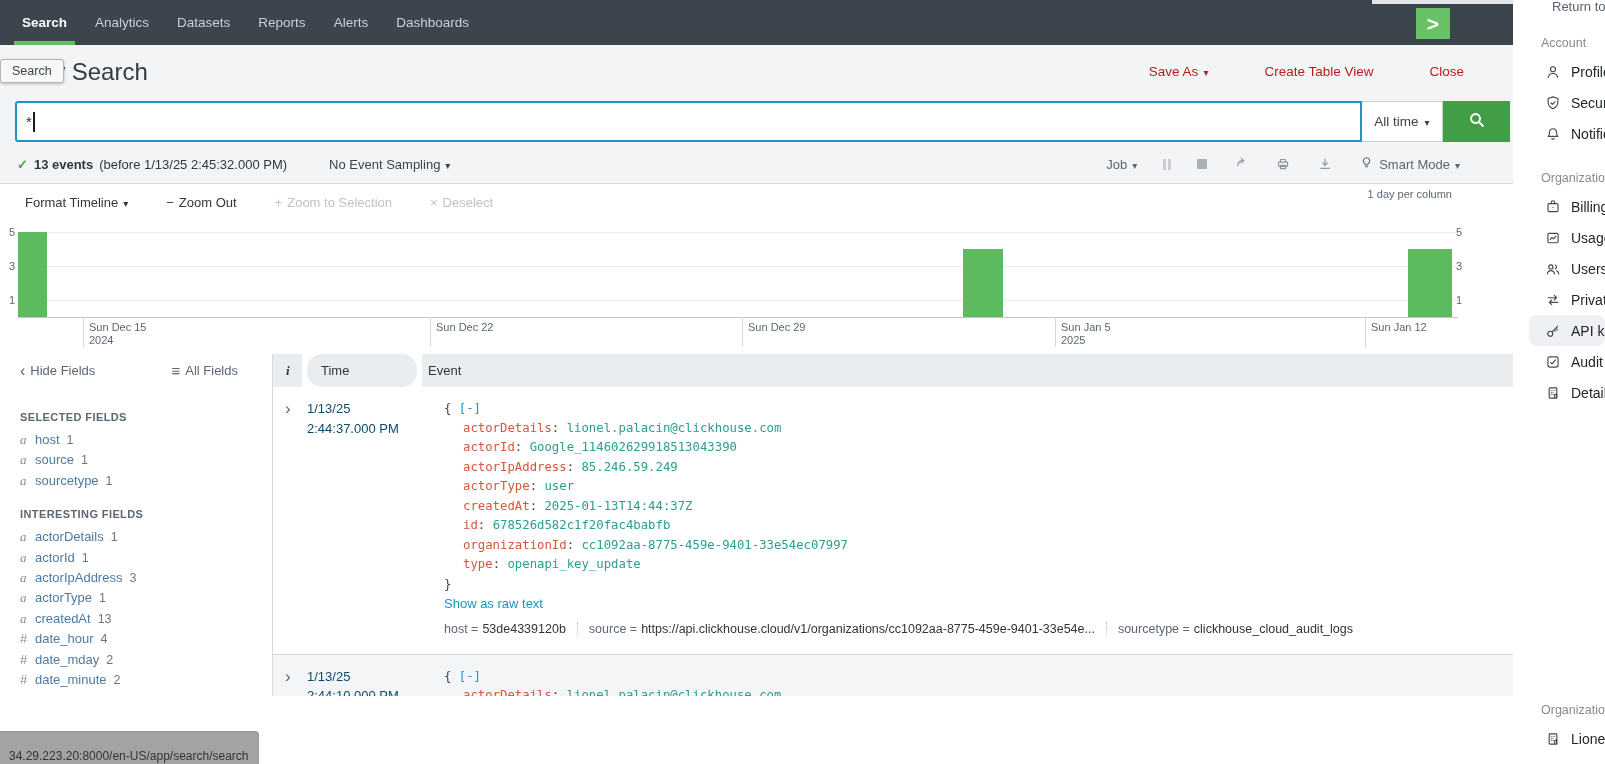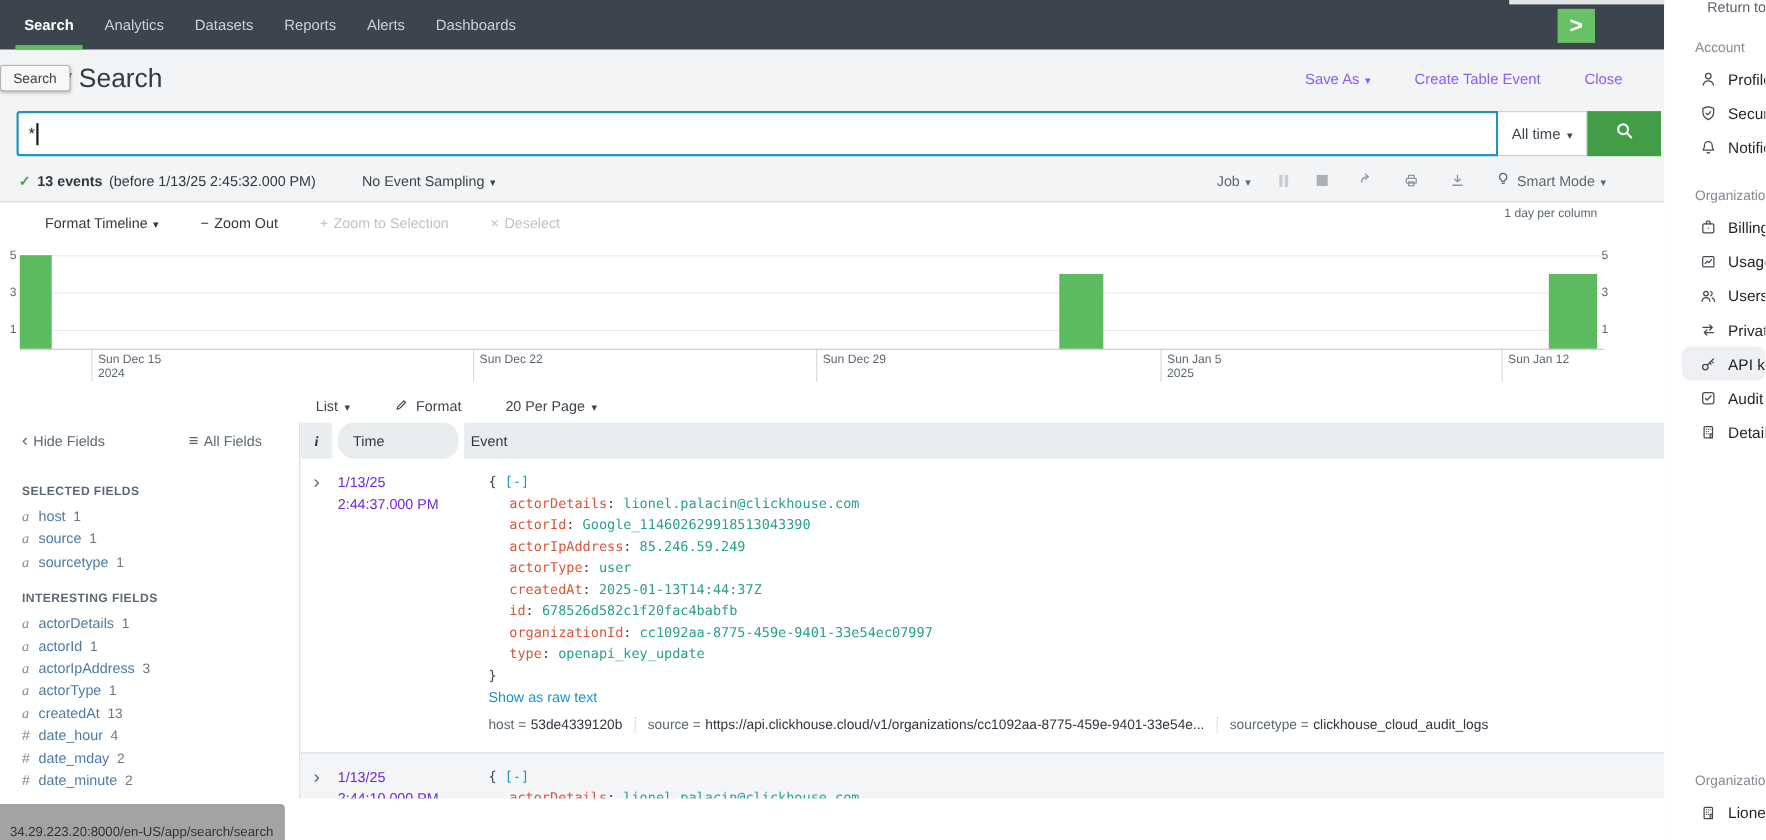--- a/index.html
+++ b/index.html
@@ -11,21 +11,21 @@
 
   .topnav { position:absolute; top:0; left:0; right:0; height:45px; background:#3c444d; display:flex; align-items:stretch; padding-left:8px; }
   .nav-item { color:#c9d0d8; font-size:13.5px; padding:0 14px; display:flex; align-items:center; position:relative; cursor:pointer; white-space:nowrap; }
   .nav-item.active { color:#ffffff; font-weight:700; }
   .nav-item.active::after { content:""; position:absolute; left:6px; right:6px; bottom:0; height:4px; background:#5cc05c; }
   .logo-box { position:absolute; right:63px; top:8px; width:34px; height:31px; background:#68c164; color:#fff; font-weight:700; font-size:21px; display:flex; align-items:center; justify-content:center; }
 
   .page-head { position:absolute; top:52px; left:17px; right:38px; height:44px; }
   .page-title { font-size:24px; color:#333a42; font-weight:500; position:absolute; left:0; top:6px; }
   .tooltip-chip { position:absolute; left:-17px; top:7px; background:#f7f7f7; border:1px solid #b5b5b5; border-radius:3px; padding:4px 11px; font-size:12.5px; color:#3c444d; box-shadow:0 1px 3px rgba(0,0,0,.25); z-index:6; }
-  .head-actions { position:absolute; right:0; top:12px; display:flex; gap:40px; font-size:13.5px; color:#8b5cf6; }
+  .head-actions { position:absolute; right:11px; top:12px; display:flex; gap:56px; font-size:13.5px; color:#b91c1c; }
   .head-actions .hact { display:flex; align-items:center; gap:5px; cursor:pointer; white-space:nowrap; }
 
   .search-row { position:absolute; top:101px; left:15px; width:1495px; height:41px; display:flex; }
   .search-input { flex:1; border:2px solid #1e93c6; border-radius:3px 0 0 3px; background:#fff; display:flex; align-items:center; padding-left:9px; font-size:15px; color:#2b3036; }
   .cursor { display:inline-block; width:2px; height:20px; background:#1a1a1a; margin-left:1px; }
   .timepicker { width:81px; border:1px solid #c8cdd1; border-left:none; background:#fff; display:flex; align-items:center; justify-content:center; gap:6px; font-size:13.5px; color:#3c444d; cursor:pointer; }
   .search-btn { width:67px; background:#429e46; display:flex; align-items:center; justify-content:center; cursor:pointer; }
 
   .job-row { position:absolute; top:150px; left:17px; right:53px; height:28px; display:flex; justify-content:space-between; align-items:center; font-size:13px; }
   .summary-left { display:flex; align-items:center; gap:42px; }
@@ -38,21 +38,21 @@
   .pause-icon { display:inline-flex; gap:2px; }
   .pause-icon i { width:3px; height:11px; background:#c9cdd2; }
   .stop-icon { width:10px; height:10px; background:#a9b0b6; display:inline-block; }
 
   .card { position:absolute; top:183px; left:0; right:0; bottom:0; background:#fff; border-top:1px solid #d5d9dc; }
   .tabs { height:39px; border-bottom:1px solid #ccd1d5; display:flex; padding-left:17px; gap:34px; }
   .tab { font-size:14px; color:#5c6773; display:flex; align-items:center; position:relative; cursor:pointer; white-space:nowrap; }
   .tab.active { color:#2f353d; font-weight:600; }
   .tab.active::after { content:""; position:absolute; left:0; right:0; bottom:0; height:4px; background:#1e93c6; }
 
-  .tl-controls { height:36px; display:flex; align-items:center; padding-left:41px; gap:38px; font-size:13px; color:#31373e; position:relative; }
+  .tl-controls { height:36px; display:flex; align-items:center; padding-left:25px; gap:38px; font-size:13px; color:#31373e; position:relative; }
   .tl-item { display:flex; align-items:center; gap:5px; cursor:pointer; white-space:nowrap; }
   .tl-item.disabled { color:#bdc3c8; cursor:default; }
   .scale-note { position:absolute; right:61px; top:4px; font-size:11px; color:#5c6773; }
 
   .chart { position:relative; height:134px; }
   .gridline { position:absolute; left:18px; right:55px; height:1px; background:#e9ebed; }
   .axis-line { position:absolute; left:18px; right:55px; height:1px; background:#c3c8cc; }
   .ylab { position:absolute; width:14px; font-size:11px; color:#5c6773; text-align:right; }
   .ylab.right { text-align:left; }
   .bar { position:absolute; cursor:pointer; }
@@ -80,21 +80,21 @@
   .table { flex:1; background:#fff; overflow:hidden; }
   .thead { height:33px; display:flex; gap:5px; font-size:13px; color:#31373e; }
   .th { background:#e9edf0; display:flex; align-items:center; }
   .th-i { width:29px; padding-left:13px; font-family:"Liberation Serif", serif; font-style:italic; font-weight:700; }
   .th-time { width:110px; padding-left:14px;border-radius:15px; }
   .th-event { flex:1; padding-left:6px; }
   .trow { display:flex; padding-top:12px; }
   .trow.hovered { background:#f3f5f7; border-top:1px solid #d8dbde; margin-top:9px; }
   .c-i { width:34px; padding-left:12px; color:#5c6773; }
   .expand-icon::before { content:"›"; font-size:17px; line-height:19px; }
-  .c-time { width:116px; font-size:13px; color:#6d28d9; line-height:19.5px; }
+  .c-time { width:116px; font-size:13px; color:#0c4a6e; line-height:19.5px; }
   .c-event { flex:1; padding-left:21px; padding-bottom:9px; }
   .json { font-family:"DejaVu Sans Mono", monospace; font-size:12.3px; line-height:19.5px; }
   .jline { white-space:nowrap; }
   .jpair { padding-left:19px; }
   .jpunct { color:#3c444d; }
   .jlink { color:#1e93c6; cursor:pointer; }
   .jkey { color:#d6563c; }
   .jval { color:#28a08c; }
   .raw-link { font-size:13px; color:#1e93c6; line-height:19.5px; cursor:pointer; display:inline-block; }
   .meta-row { display:flex; margin-top:8px; font-size:12.5px; color:#5c6773; align-items:center; }
@@ -139,21 +139,21 @@
     <div class="sliver"></div>
 
     <div class="page-head">
       <div class="page-title">New Search</div>
       <div class="tooltip-chip">Search</div>
       <div class="head-actions">
         <span class="hact">
             <span>Save As</span>
             <span class="caret"></span>
           </span>
-        <span class="hact">Create Table Event</span>
+        <span class="hact">Create Table View</span>
         <span class="hact">Close</span>
       </div>
     </div>
 
     <div class="search-row">
       <div class="search-input">
           <span>*</span>
           <span class="cursor"></span>
         </div>
       <div class="timepicker">
@@ -277,36 +277,20 @@
           <div class="xlab" style="left: 1061px; top: 101px;">
             <div>Sun Jan 5</div>
             <div>2025</div>
           </div>
           <div class="xtick" style="left: 1365px; top: 97px; height: 30px;"></div>
           <div class="xlab" style="left: 1371px; top: 101px;">
             <div>Sun Jan 12</div>
           </div>
         </div>
 
-      <div class="results-toolbar">
-        <span class="rt-item">
-            <span>List</span>
-            <span class="caret"></span>
-          </span>
-        <span class="rt-item">
-            <span><svg viewBox="0 0 16 16" width="14" height="14" fill="none" stroke="#3c444d" stroke-width="1.2" stroke-linejoin="round">
-                <path d="M3.4 12.6l.7-2.4 6.3-6.3 1.7 1.7-6.3 6.3-2.4.7z"></path>
-              </svg></span>
-            <span>Format</span>
-          </span>
-        <span class="rt-item">
-            <span>20 Per Page</span>
-            <span class="caret"></span>
-          </span>
-      </div>
 
       <div class="split">
         <div class="sidebar">
           <div class="sidebar-head">
             <span class="sb-btn">
                 <span class="chev-left"></span>
                 <span>Hide Fields</span>
               </span>
             <span class="sb-btn">
                 <span class="list-icon"></span>

